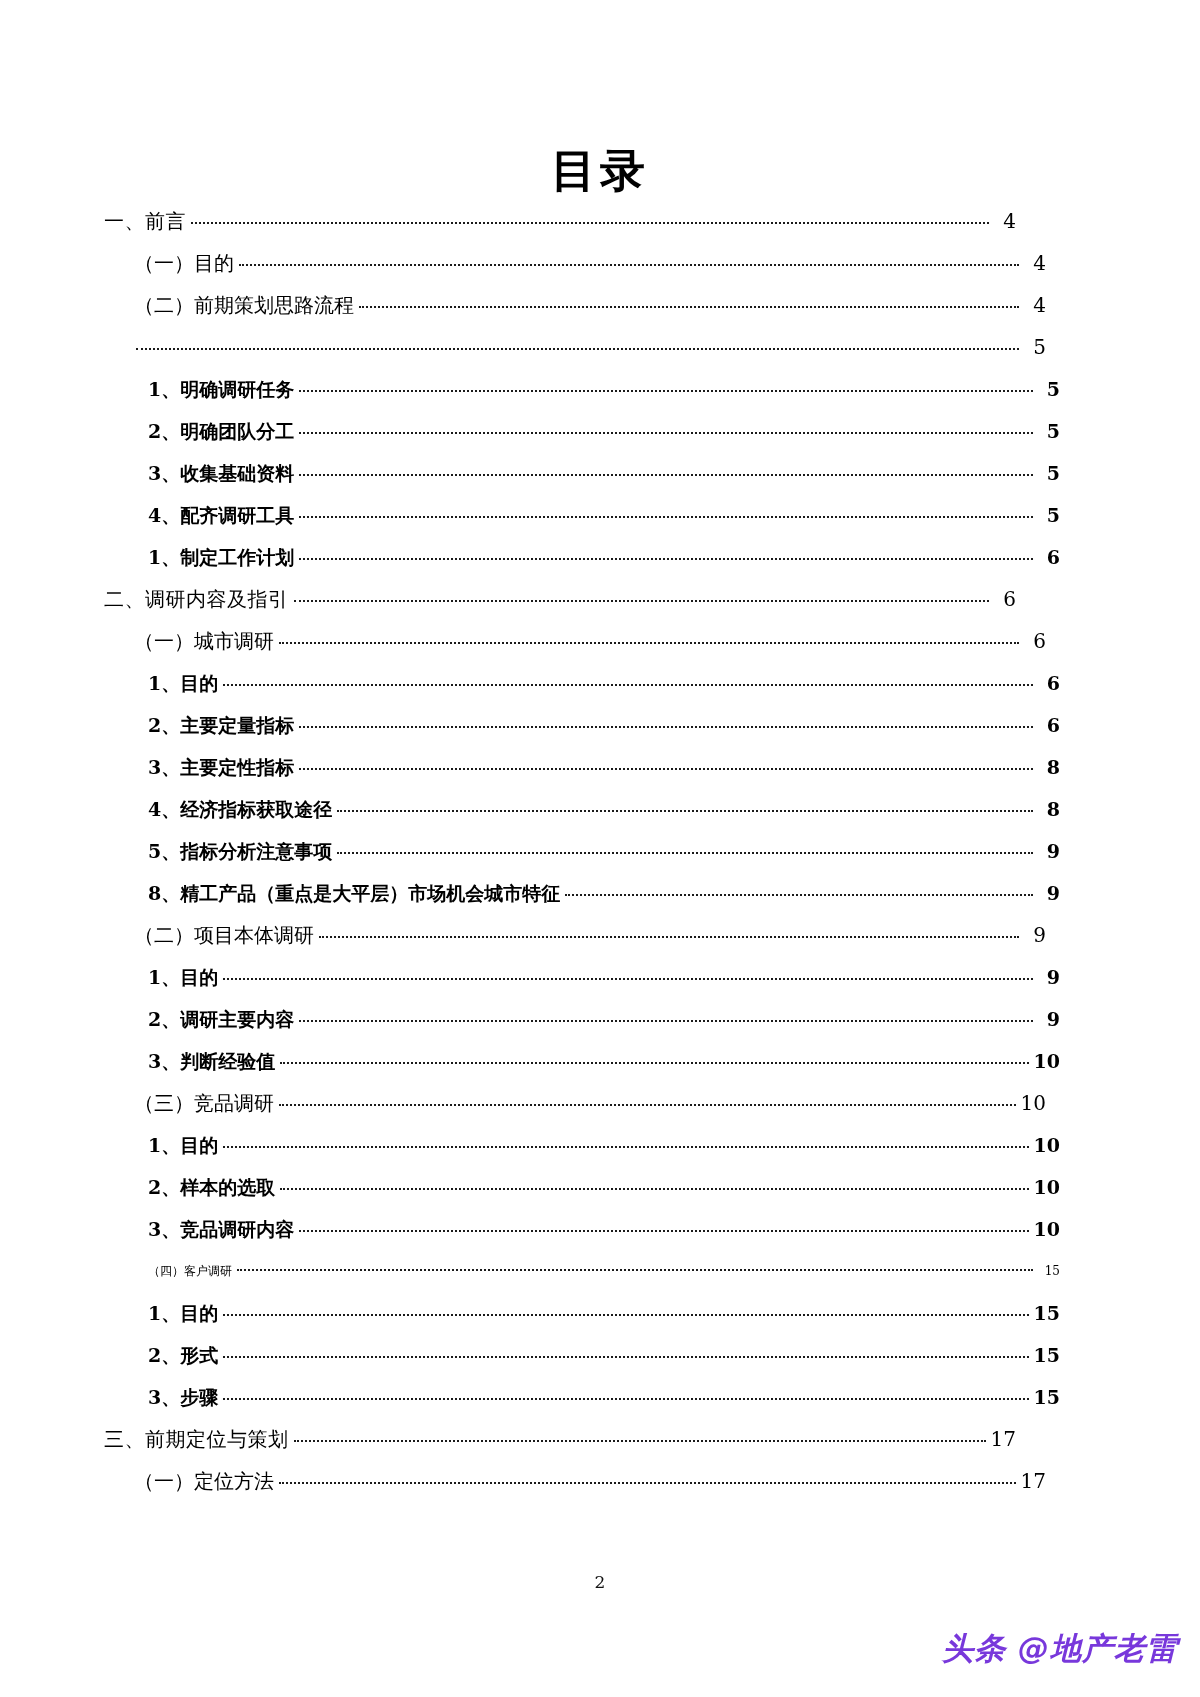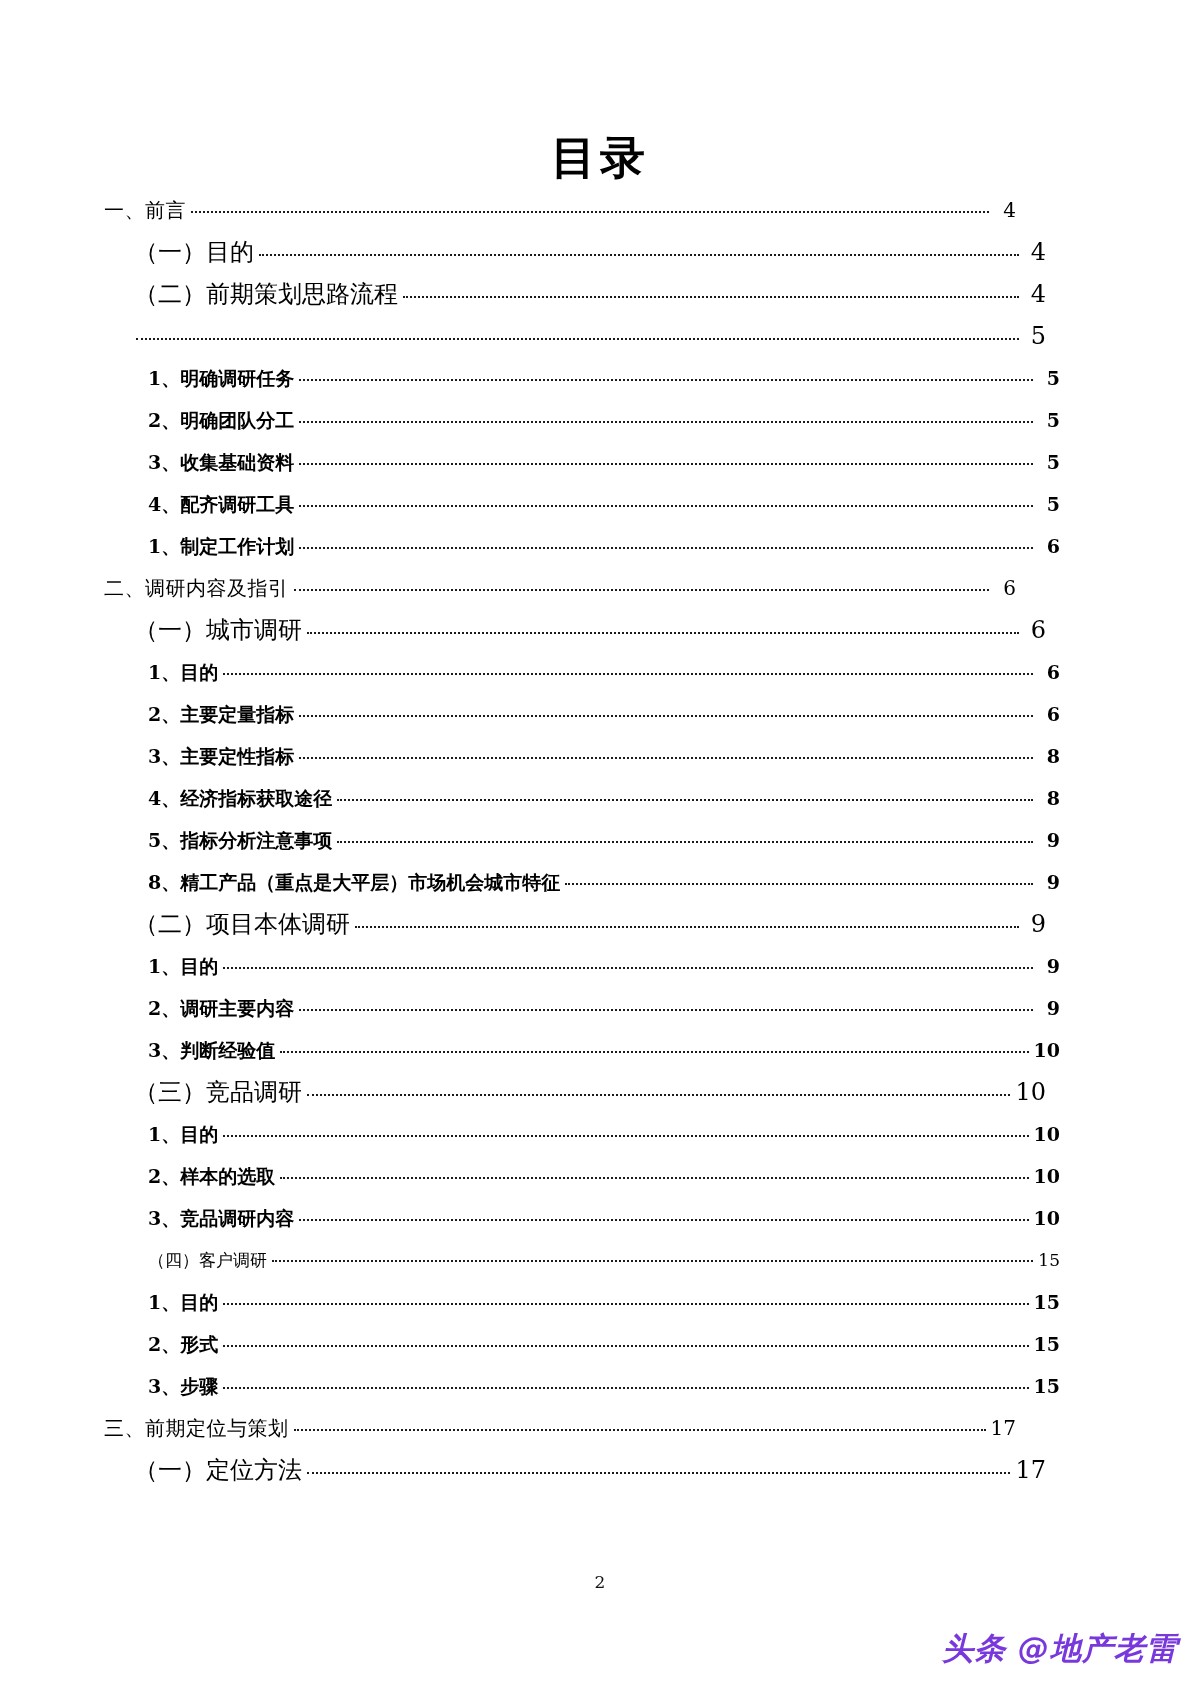--- a/index.html
+++ b/index.html
@@ -21,35 +21,35 @@
     left: 0;
     top: 0;
     width: 1200px;
     height: 1697px;
     background: #ffffff;
   }
 
   .toc-title {
     position: absolute;
     left: 0;
-    top: 133px;
+    top: 146px;
     width: 1200px;
     text-align: center;
     font-family: "DejaVu Serif", "Liberation Serif", serif;
     font-weight: bold;
     font-size: 45px;
     letter-spacing: 4px;
     color: #000000;
     line-height: 1.1;
   }
 
   .toc-list {
     position: absolute;
     left: 104px;
-    top: 189px;
+    top: 200px;
     width: 912px;
   }
 
   .toc-row {
     display: flex;
     align-items: baseline;
     width: 100%;
     height: 42px;
     font-size: 20px;
     line-height: 42px;
@@ -83,23 +83,23 @@
   .toc-row .pageno {
     flex: 0 0 auto;
     text-align: right;
     min-width: 22px;
     padding-left: 3px;
     font-family: "DejaVu Serif", "Liberation Serif", serif;
   }
 
   
   .lvl-1 { padding-left: 0px; font-size: 20px; }
-  .lvl-2 { padding-left: 30px; font-size: 24px; }
+  .lvl-2 { padding-left: 30px; font-size: 20px; }
   .lvl-3 { padding-left: 44px; font-size: 19px; font-weight: bold; }
-  .lvl-2b { padding-left: 44px; font-size: 17px; }
+  .lvl-2b { padding-left: 44px; font-size: 12px; }
 
   .lvl-1 .label { letter-spacing: 0.5px; }
 
   .footer-pageno {
     position: absolute;
     left: 0;
     top: 1572px;
     width: 1200px;
     text-align: center;
     font-size: 17px;

